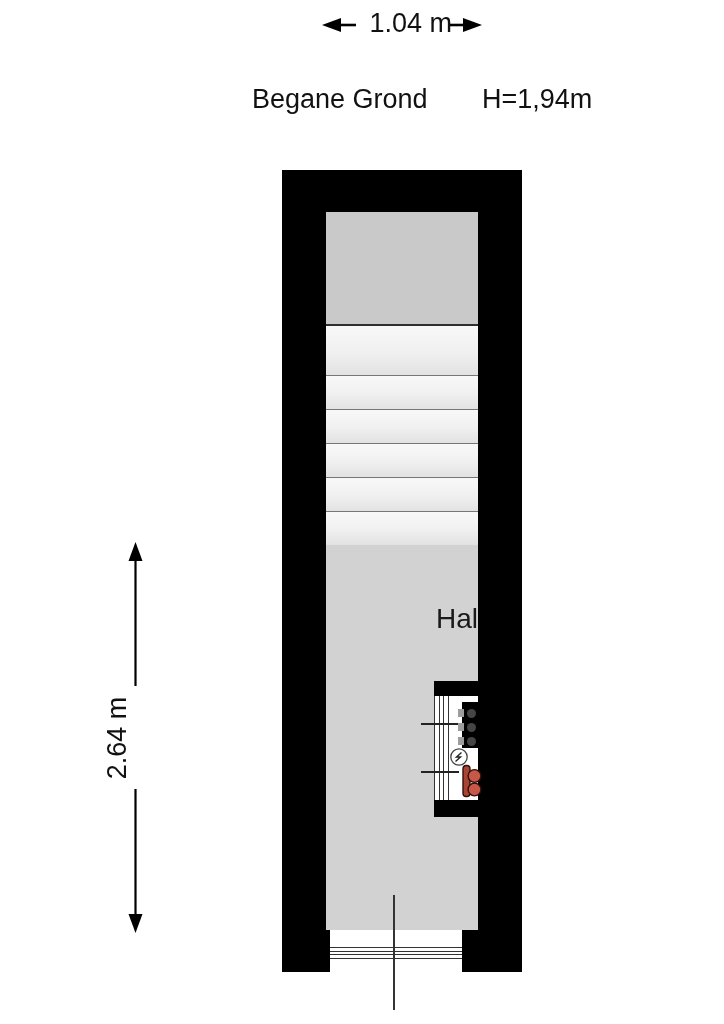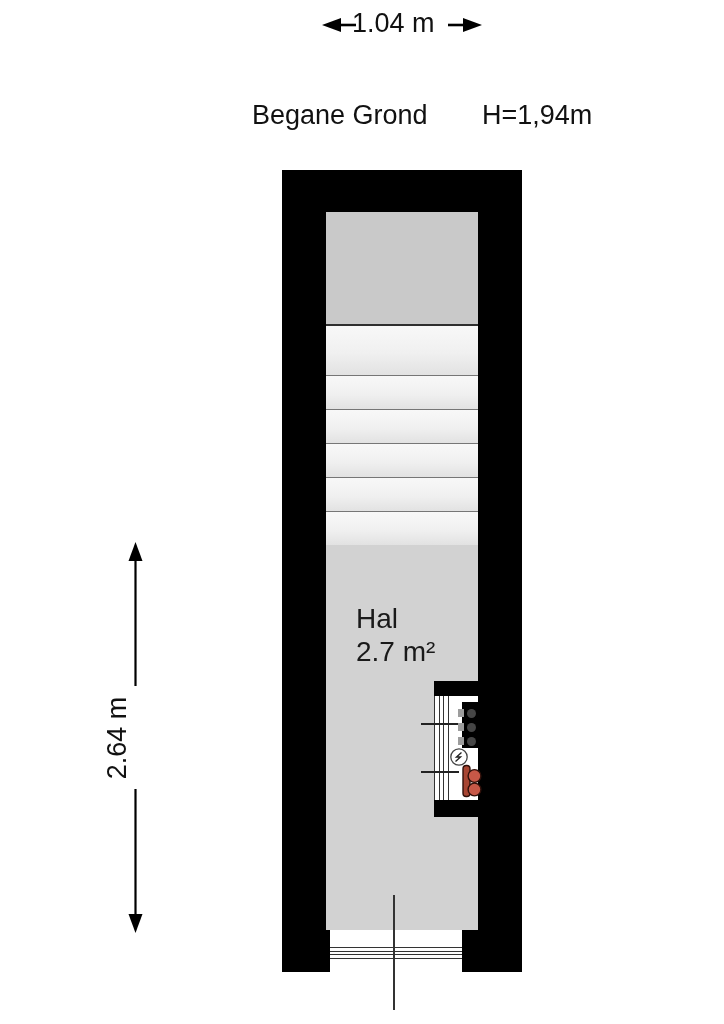--- a/index.html
+++ b/index.html
@@ -4,41 +4,41 @@
 <style>
   html,body{margin:0;padding:0;}
   body{
     width:724px;height:1024px;position:relative;background:#ffffff;
     font-family:"Liberation Sans", sans-serif;color:#1a1a1a;overflow:hidden;
   }
   .abs{position:absolute;}
 
   
   .dim-label{font-size:27px;white-space:nowrap;color:#111;}
-  #top-dim-label{left:352px;top:8px;width:100px;text-align:left;}
+  #top-dim-label{left:352px;top:8px;width:100px;text-align:right;}
   #left-dim-label{left:72px;top:723px;width:90px;height:30px;text-align:center;
                   transform:rotate(-90deg);}
 
   
-  .title-text{font-size:27px;top:84px;white-space:nowrap;color:#111;margin-top:16px;}
+  .title-text{font-size:27px;top:84px;white-space:nowrap;color:#111;}
   #floor-name{left:252px;}
   #ceiling-height{left:482px;}
 
   
   #outer-wall{left:282px;top:170px;width:240px;height:802px;background:#000;}
   #interior{left:326px;top:212px;width:152px;height:718px;display:flex;flex-direction:column;}
   #stair-landing{height:112px;background:#c9c9c9;border-bottom:2px solid #2f2f2f;flex:none;}
   #staircase{height:217px;border-bottom:2px solid #2f2f2f;flex:none;display:flex;flex-direction:column;}
   .tread{flex:none;border-bottom:1px solid #767676;
          background:linear-gradient(180deg,#f8f8f8 0%,#f0f0f0 55%,#e2e2e2 100%);}
   .tread:last-child{border-bottom:none;}
   #hall-floor{flex:1;background:#d2d2d2;}
 
   
-  #room-label{left:326px;top:602px;width:152px;text-align:left;padding-left:30px;box-sizing:border-box;}
+  #room-label{left:326px;top:602px;width:152px;text-align:right;padding-left:30px;box-sizing:border-box;}
   #room-label .room-name{font-size:28px;line-height:33px;}
   #room-label .room-area{font-size:28px;line-height:33px;}
 
   
   #door-opening{left:330px;top:930px;width:132px;height:42px;background:#fff;}
   #threshold{left:330px;top:947px;width:132px;height:13px;
      background:repeating-linear-gradient(180deg,#333 0 1px,transparent 1px 3.6px);}
   #door-centerline{left:393px;top:895px;width:1.6px;height:115px;background:#333;}
 
   
@@ -88,21 +88,20 @@
     <div class="tread" style="height:33px"></div>
     <div class="tread" style="height:33px"></div>
     <div class="tread" style="height:33px"></div>
     <div class="tread" style="height:33px"></div>
   </div>
   <div id="hall-floor"></div>
 </div>
 
 <div class="abs" id="room-label">
   <div class="room-name">Hal</div>
-  <div class="room-area">2.7 m²</div>
 </div>
 
 <div class="abs" id="meterkast-niche"></div>
 <div class="abs" id="shaft-lines"></div>
 <div class="abs" id="meterkast-top-bar"></div>
 <div class="abs" id="meterkast-bottom-bar"></div>
 <div class="abs" id="meter-line-1"></div>
 <div class="abs" id="meter-line-2"></div>
 
 <div class="abs" id="fuse-box">

